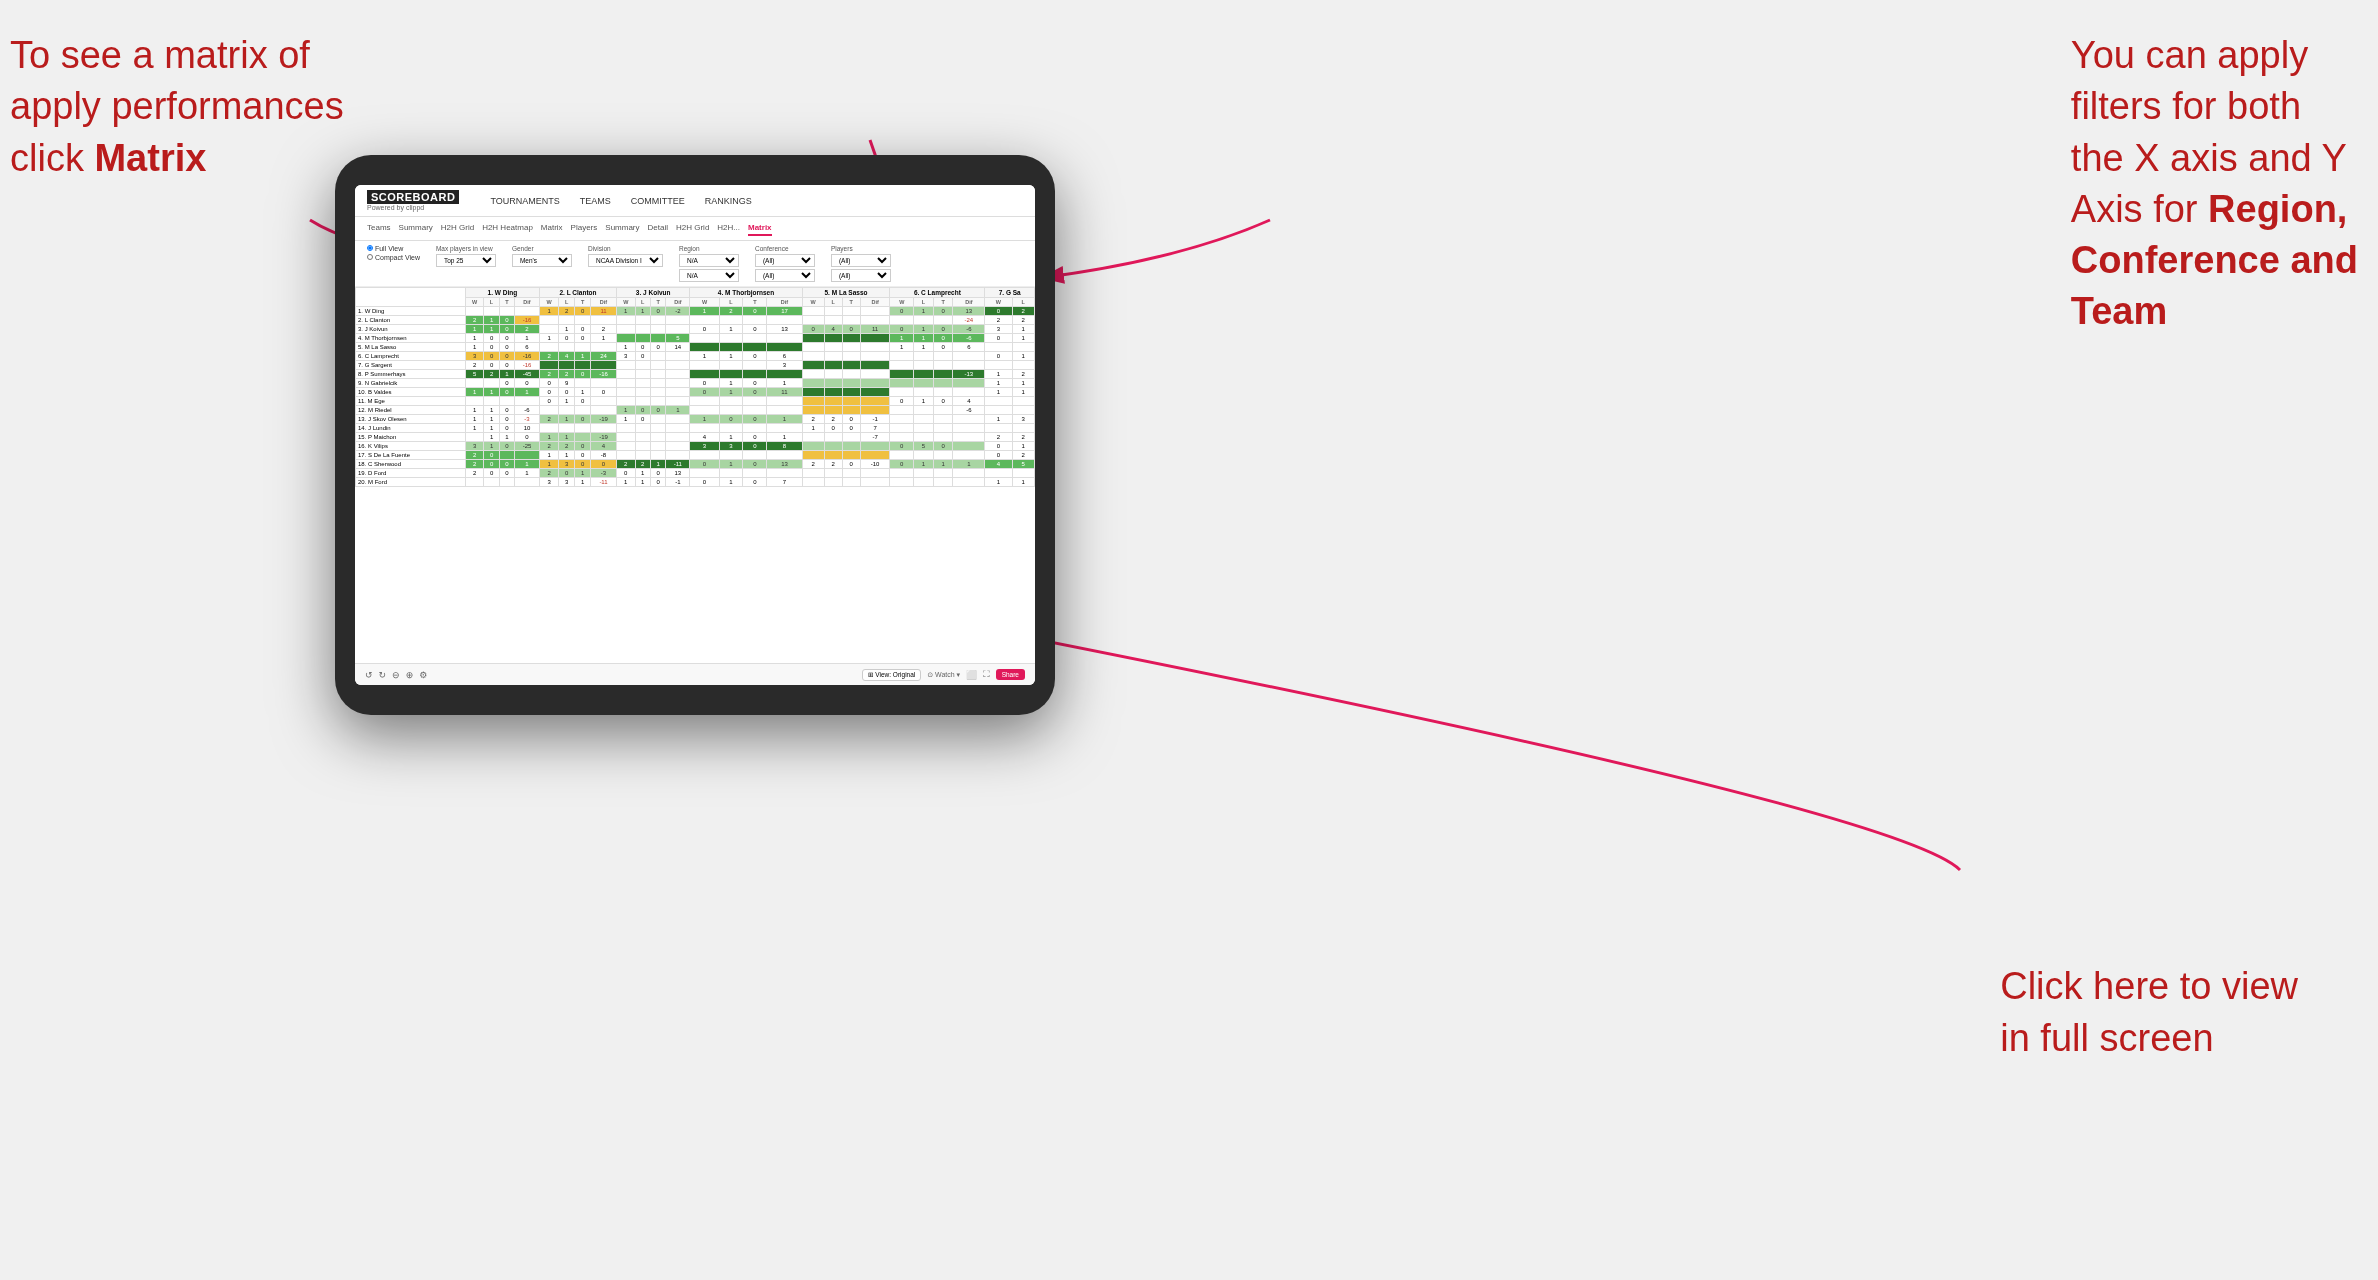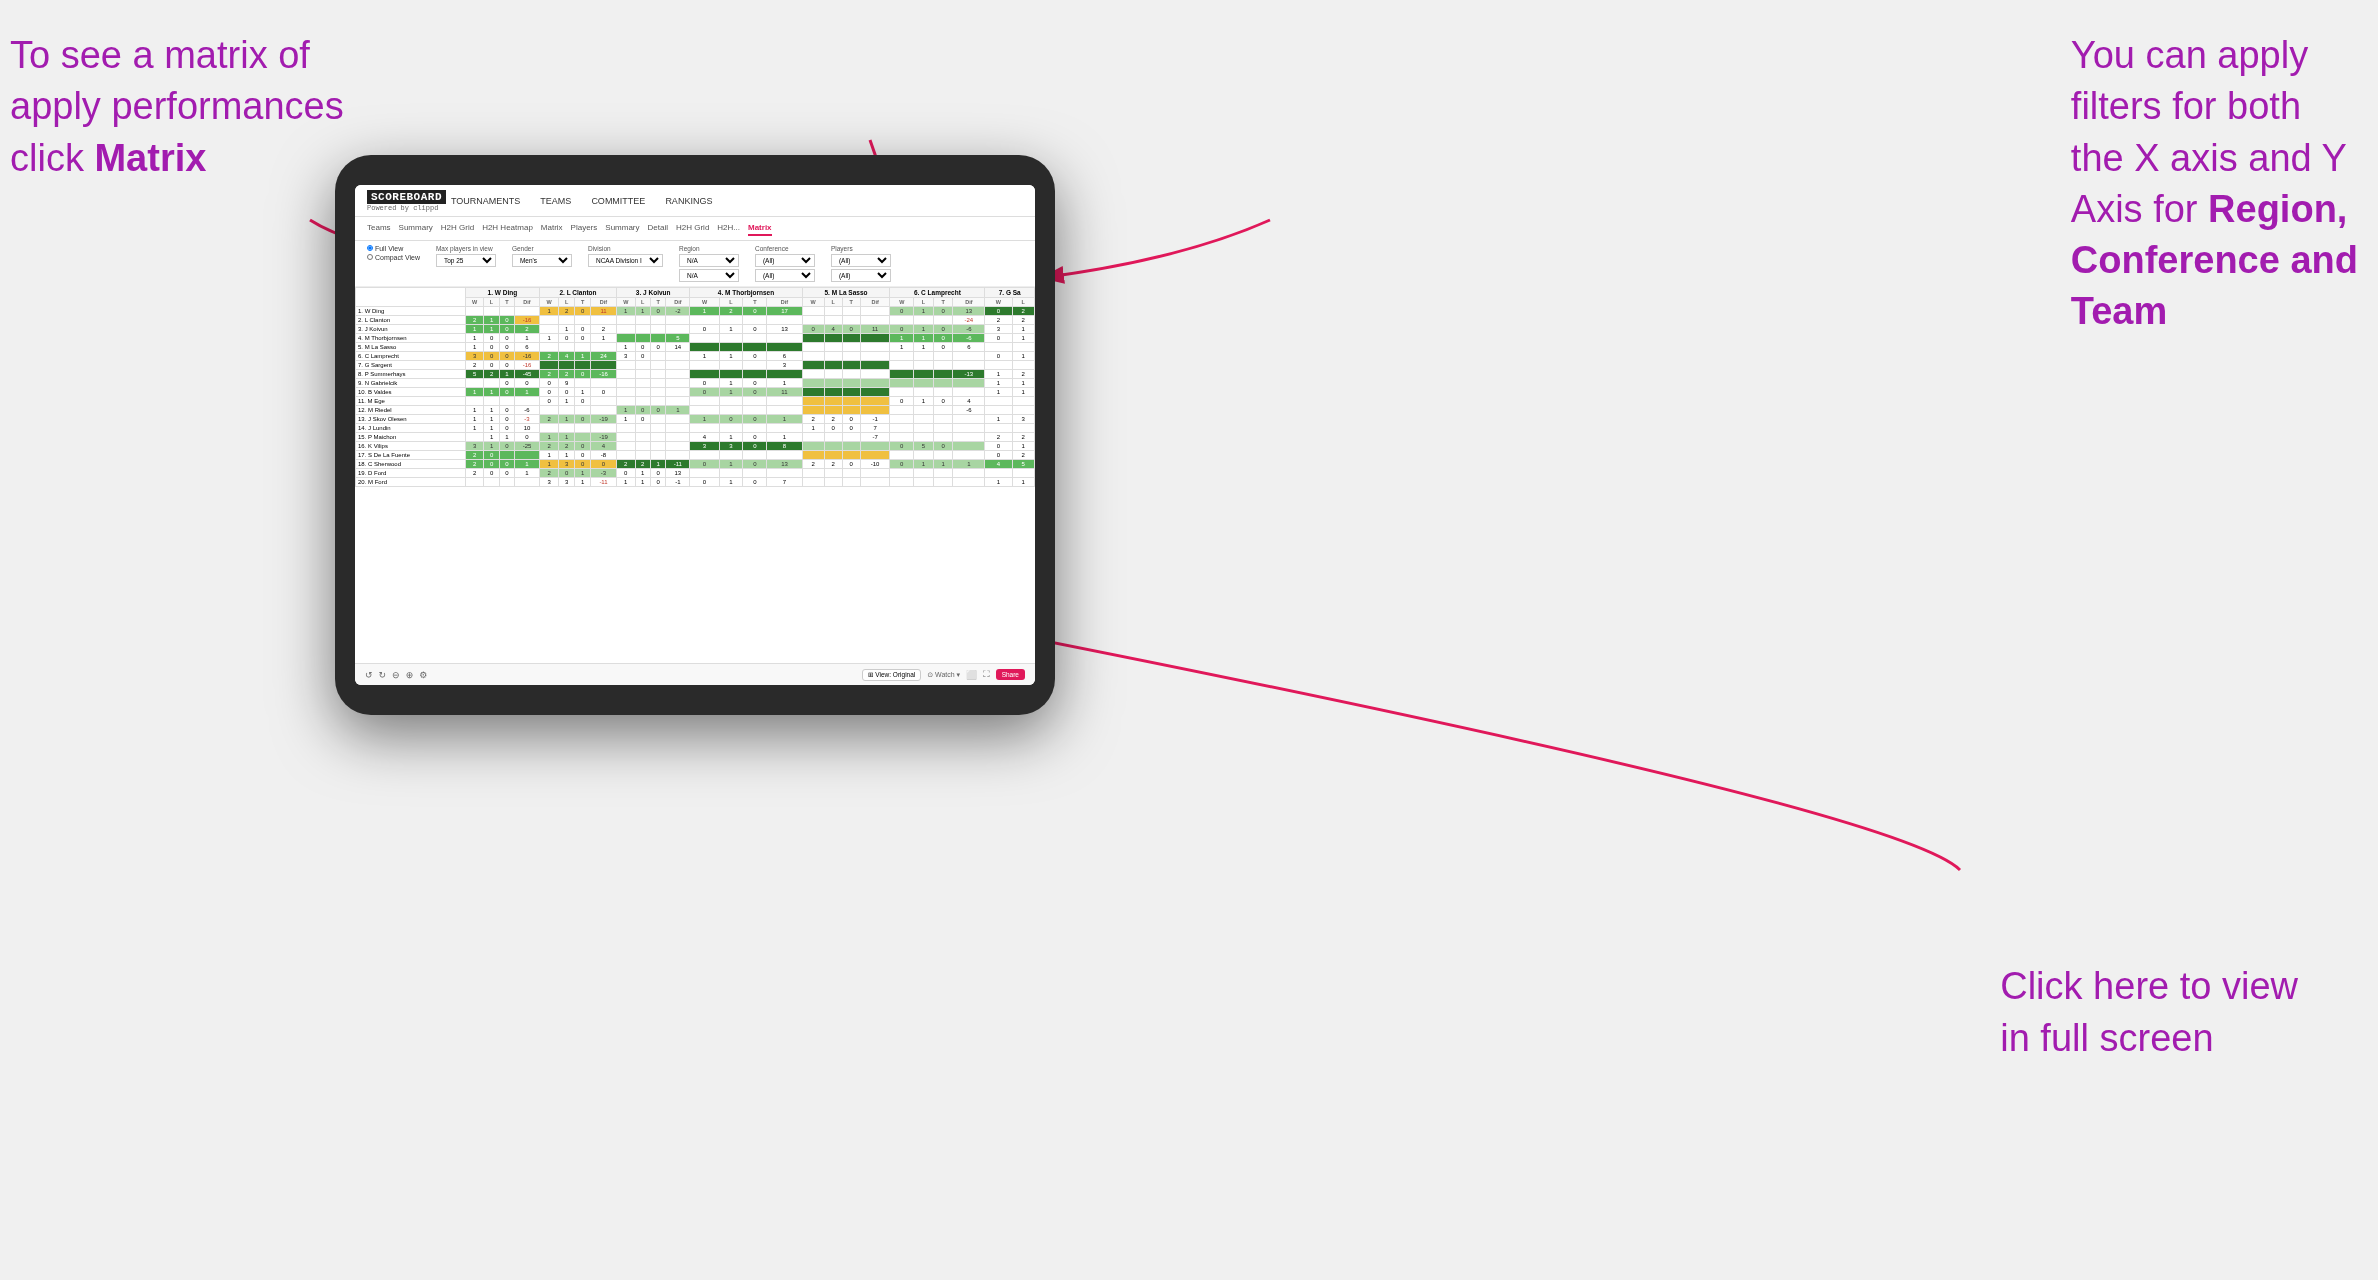--- a/index.html
+++ b/index.html
@@ -9,21 +9,21 @@
       width: 2378px;
       height: 1280px;
       overflow: hidden;
       position: relative;
     }
 
     .annotation {
       position: absolute;
       font-size: 38px;
       line-height: 1.35;
-      color: #a21caf;
+      color: #b91c1c;
     }
 
     .annotation b {
       font-weight: 800;
     }
 
     
     .tablet {
       position: absolute;
       left: 335px;
@@ -53,22 +53,21 @@
       align-items: center;
       background: #fff;
       border-bottom: 1px solid #ddd;
       padding: 6px 12px;
       height: 32px;
     }
 
     .logo-area {
       display: flex;
       flex-direction: column;
-      margin-right: 5px;
-      font-family: Liberation Mono, monospace;
+      margin-right: 31px;
     }
 
     .logo-title {
       font-size: 11px;
       font-weight: 800;
       letter-spacing: 0.5px;
       color: #222;
       background: #222;
       color: #fff;
       padding: 1px 4px;

